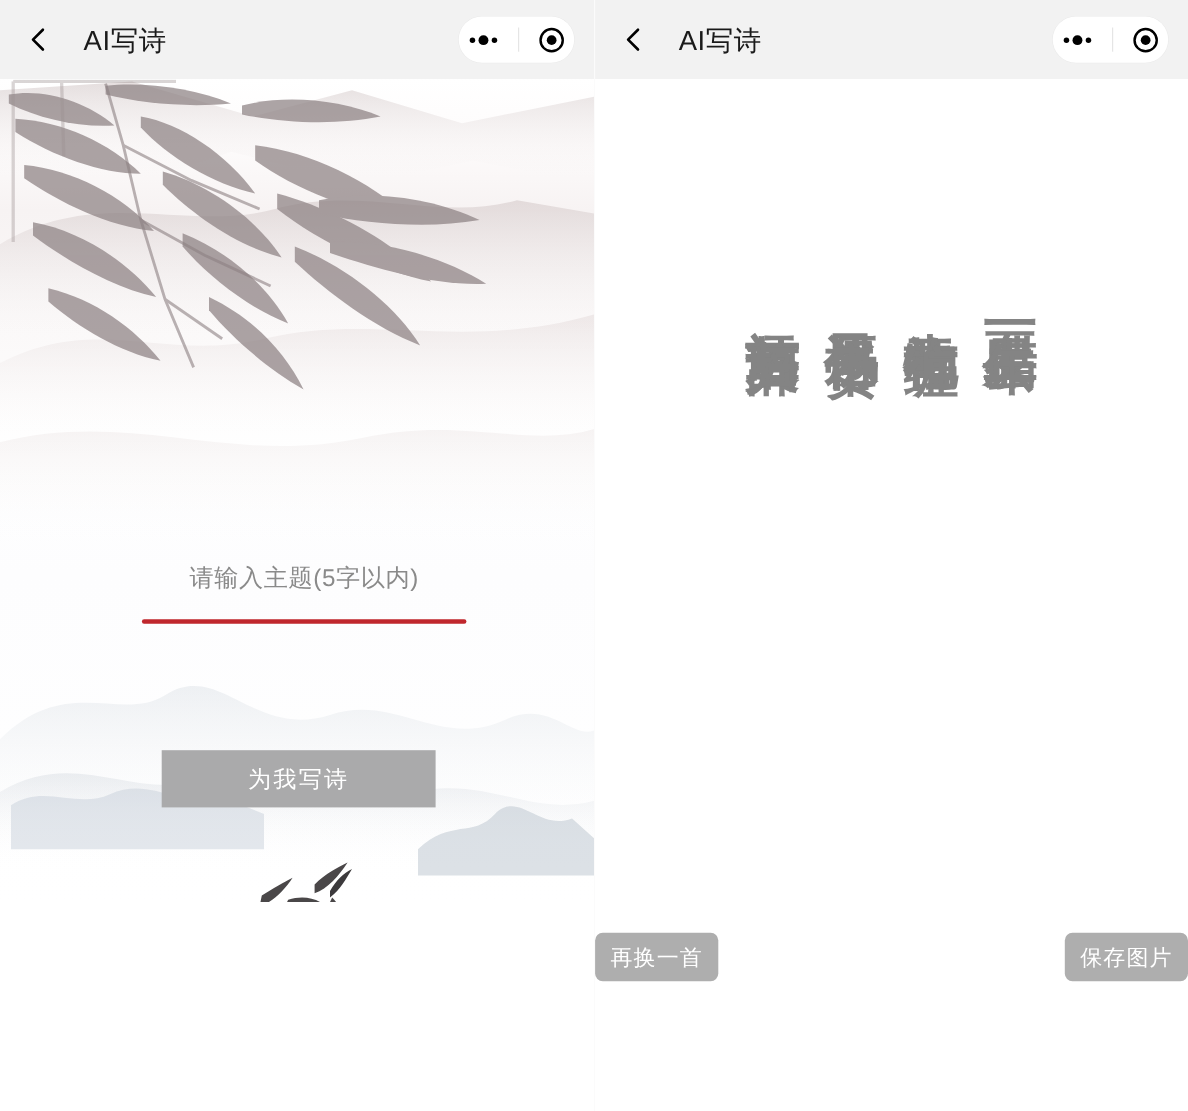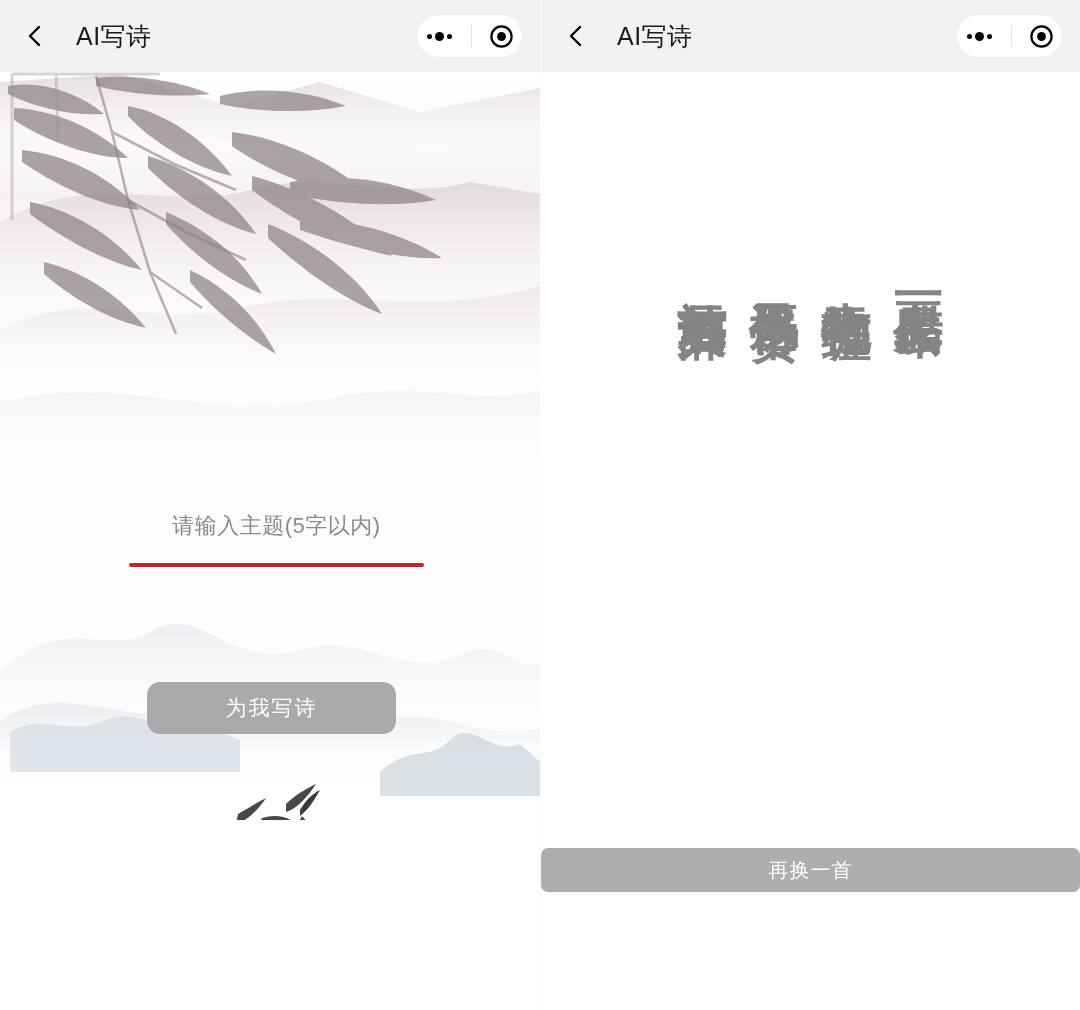--- a/index.html
+++ b/index.html
@@ -137,21 +137,21 @@
   }
 
   
   .write-btn {
     position: absolute;
     left: 147px;
     top: 610px;
     width: 249px;
     height: 52px;
     border: none;
-    border-radius: 13px;
+    border-radius: 0;
     background: #aaaaab;
     color: #ffffff;
     font-size: 21px;
     font-family: "Liberation Sans", "DejaVu Sans", sans-serif;
     letter-spacing: 2px;
     cursor: pointer;
     z-index: 12;
   }
 
   
@@ -185,21 +185,20 @@
 
   
   .actions {
     position: absolute;
     left: 0;
     right: 0;
     top: 848px;
     display: flex;
     justify-content: space-between;
     gap: 36px;
-    flex-direction: column;
   }
   .action-btn {
     min-width: 110px;
     height: 44px;
     border: none;
     border-radius: 7px;
     background: #aeaeae;
     color: #ffffff;
     font-size: 20px;
     font-family: "Liberation Sans", "DejaVu Sans", sans-serif;
@@ -363,16 +362,17 @@
       <div class="poem">
         <div class="poem-col">夏腊去一年</div>
         <div class="poem-col">青袍物蒂缠</div>
         <div class="poem-col">逐风仍帝贵</div>
         <div class="poem-col">远节莫辞归</div>
       </div>
     </div>
 
     <div class="actions">
       <button class="action-btn">再换一首</button>
+      <button class="action-btn">保存图片</button>
     </div>
   </div>
 
 </div>
 
 </body></html>

